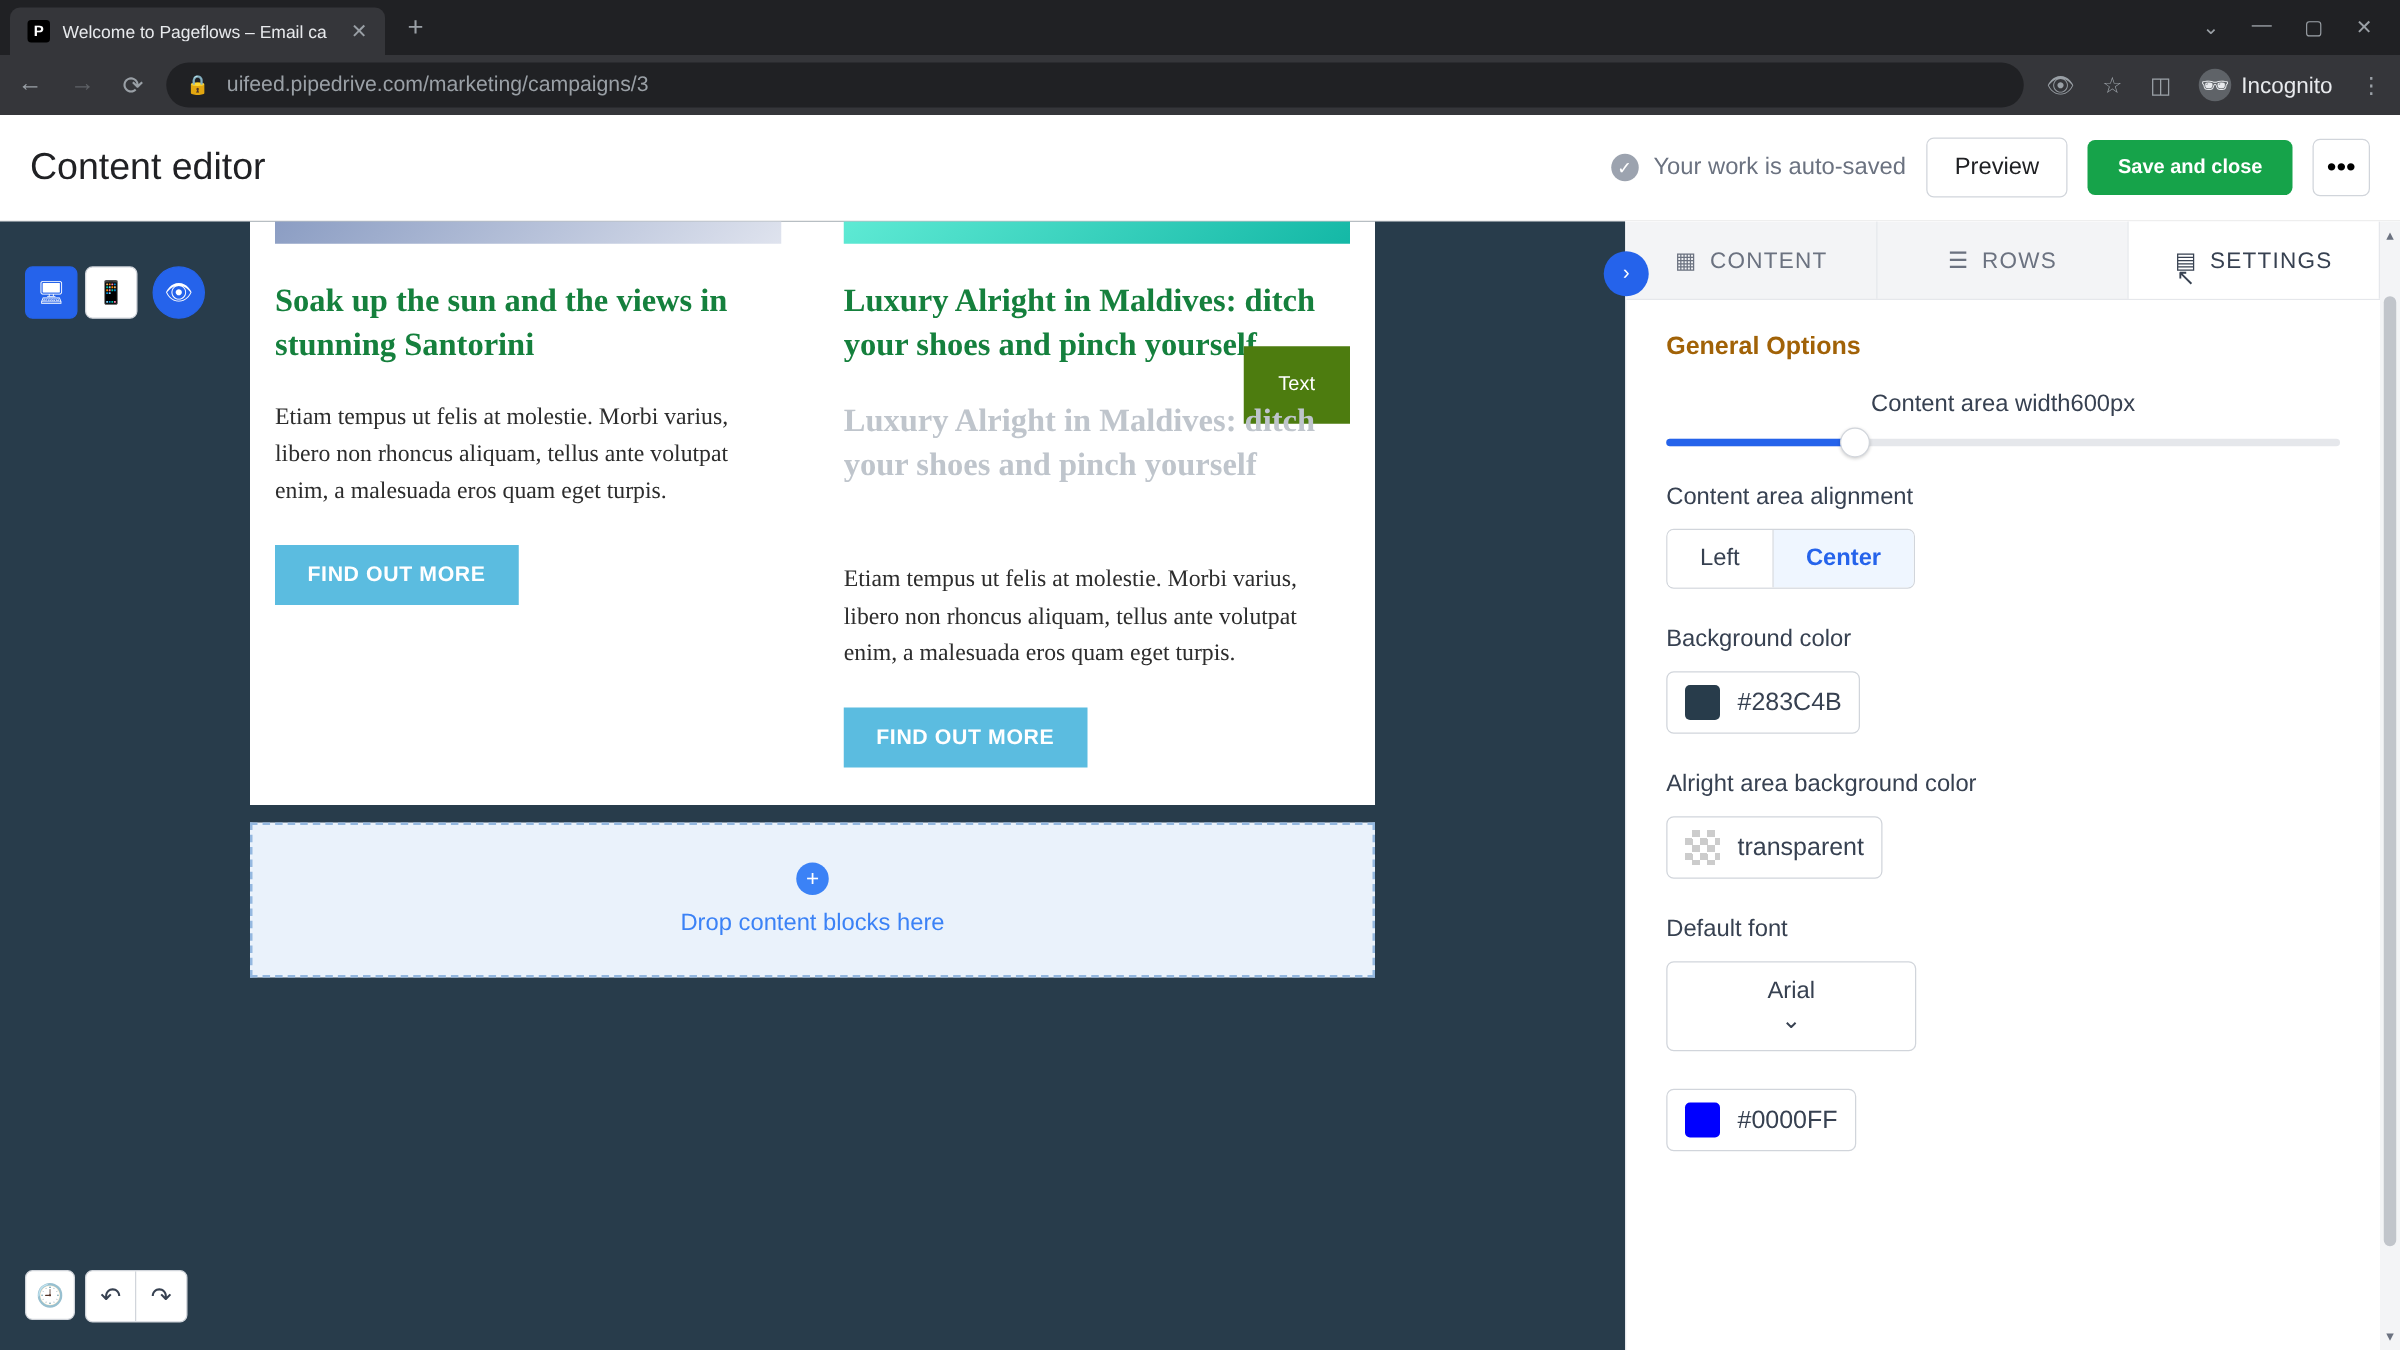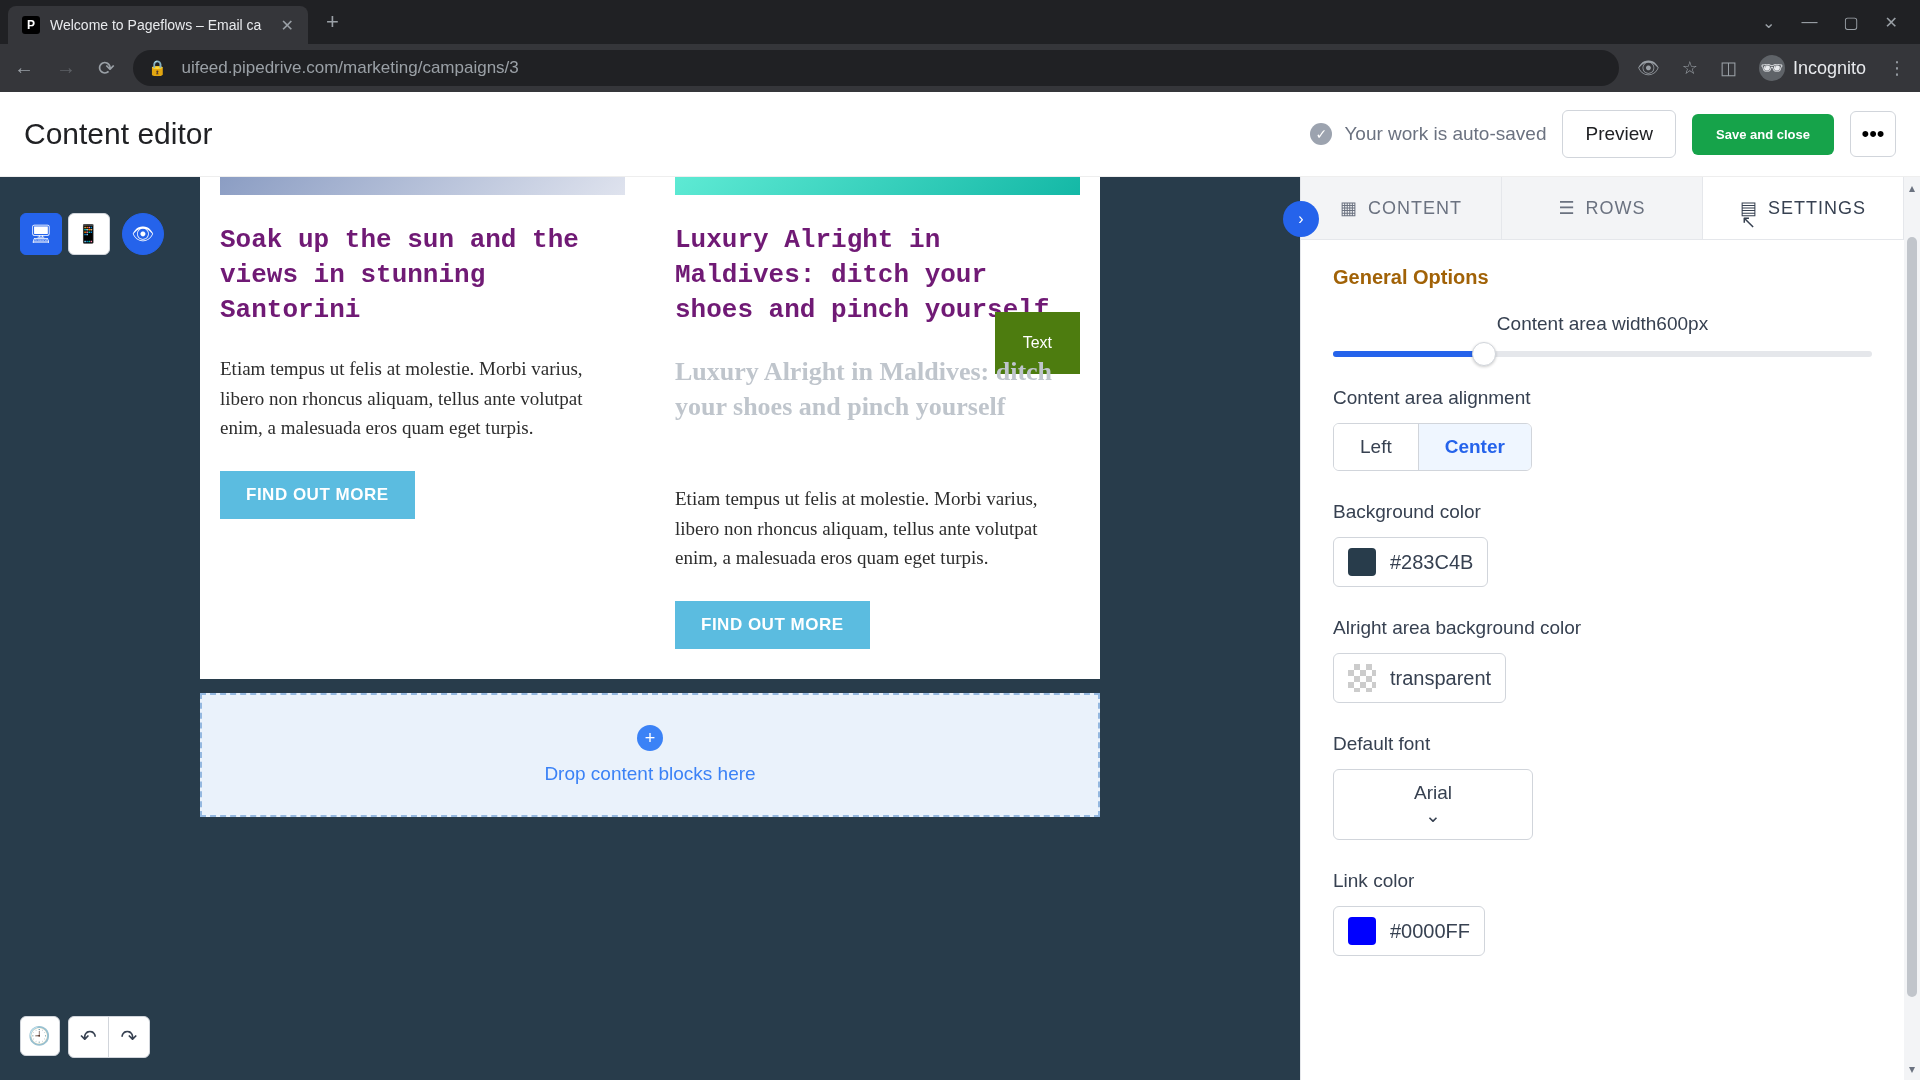--- a/index.html
+++ b/index.html
@@ -28,21 +28,21 @@
 
 
 .app { background: #fff; height: calc(1080px - 92px); display: flex; flex-direction: column; }
 
 .app-header { display: flex; align-items: center; padding: 18px 24px; gap: 16px; border-bottom: 1px solid #eee; }
 .app-title { font-size: 30px; font-weight: 500; color: #202124; }
 .header-spacer { flex: 1; }
 .autosave { display: flex; align-items: center; gap: 12px; color: #6b7280; font-size: 19px; }
 .autosave-check { width: 22px; height: 22px; background: #9ca3af; border-radius: 50%; display: flex; align-items: center; justify-content: center; color: #fff; font-size: 14px; }
 .btn-preview { background: #fff; border: 1px solid #d1d5db; padding: 12px 22px; border-radius: 6px; font-size: 19px; color: #202124; cursor: pointer; }
-.btn-save { background: #16a34a; color: #fff; border: none; padding: 13px 24px; border-radius: 6px; font-size: 13px; font-weight: 600; cursor: pointer; }
+.btn-save { background: #16a34a; color: #fff; border: none; padding: 13px 24px; border-radius: 6px; font-size: 16px; font-weight: 600; cursor: pointer; }
 .btn-more { background: #fff; border: 1px solid #d1d5db; width: 46px; height: 46px; border-radius: 6px; font-size: 22px; cursor: pointer; display: flex; align-items: center; justify-content: center; }
 
 .app-body { flex: 1; display: flex; overflow: hidden; }
 
 
 .canvas-wrap { flex: 1; position: relative; background: #283C4B; overflow: hidden; }
 .view-controls { position: absolute; top: 36px; left: 20px; display: flex; gap: 6px; z-index: 10; }
 .view-btn { width: 42px; height: 42px; background: #fff; border: 1px solid #d1d5db; border-radius: 6px; display: flex; align-items: center; justify-content: center; cursor: pointer; font-size: 18px; color: #374151; }
 .view-btn.active { background: #2563eb; color: #fff; border-color: #2563eb; }
 .view-btn.eye { background: #2563eb; color: #fff; border-color: #2563eb; border-radius: 50%; margin-left: 6px; }
@@ -52,21 +52,21 @@
 .undo-redo { display: flex; border: 1px solid #d1d5db; border-radius: 6px; background: #fff; overflow: hidden; }
 .undo-redo span { width: 40px; height: 40px; display: flex; align-items: center; justify-content: center; cursor: pointer; font-size: 20px; color: #374151; }
 .undo-redo span:first-child { border-right: 1px solid #d1d5db; }
 .canvas-scroll { position: absolute; left: 0; right: 0; top: 0; bottom: 0; overflow-y: auto; padding: 0 0 60px; }
 .canvas-inner { width: 900px; margin: 0 auto; }
 
 .columns { display: flex; gap: 50px; background: #fff; padding: 0 20px 30px; }
 .col { flex: 1; }
 .col-img { width: 100%; height: 18px; background: linear-gradient(135deg, #8b9dc3, #dfe3ee); margin-bottom: 28px; }
 .col-img.teal { background: linear-gradient(135deg, #5eead4, #14b8a6); }
-.col h2 { font-family: Liberation Mono, monospace; font-size: 26px; font-weight: bold; line-height: 1.35; margin-bottom: 26px; color: #701a75; }
+.col h2 { font-family: Liberation Serif, serif; font-size: 26px; font-weight: bold; line-height: 1.35; margin-bottom: 26px; color: #15803d; }
 .col p { font-family: Georgia, serif; font-size: 19px; line-height: 1.55; color: #2d2d2d; margin-bottom: 28px; }
 .col .cta { background: #5bbce0; color: #fff; border: none; padding: 14px 26px; font-size: 17px; font-weight: 600; letter-spacing: 0.5px; cursor: pointer; }
 .ghost-block { position: relative; }
 .ghost-label { position: absolute; top: -42px; right: 0; background: #4d7c0f; color: #fff; padding: 22px 28px; font-size: 16px; }
 .ghost-text { font-family: Georgia, serif; font-size: 26px; font-weight: bold; line-height: 1.35; color: #bfc5cc; margin-bottom: 60px; filter: blur(0.5px); }
 
 .drop-zone { margin: 14px 0; border: 2px dashed #94b8e0; background: #eaf2fb; padding: 30px; text-align: center; color: #3b82f6; font-size: 19px; }
 .drop-zone .plus { display: block; width: 26px; height: 26px; background: #3b82f6; border-radius: 50%; color: #fff; margin: 0 auto 12px; line-height: 26px; font-size: 18px; }
 
 
@@ -262,21 +262,20 @@
 
           <div class="field">
             <div class="field-label" style="margin-bottom:14px">Default font</div>
             <div class="select-box">
               <span>Arial</span>
               <span>⌄</span>
             </div>
           </div>
 
           <div class="field">
-            <div class="field-label" style="margin-bottom:14px">Link color</div>
             <div class="color-input">
               <span class="swatch" style="background:#0000FF"></span>
               <span class="color-text">#0000FF</span>
             </div>
           </div>
         </div>
       </div>
       <div class="panel-scrollbar">
         <div class="arrow" style="top:4px">▴</div>
         <div class="thumb"></div>

